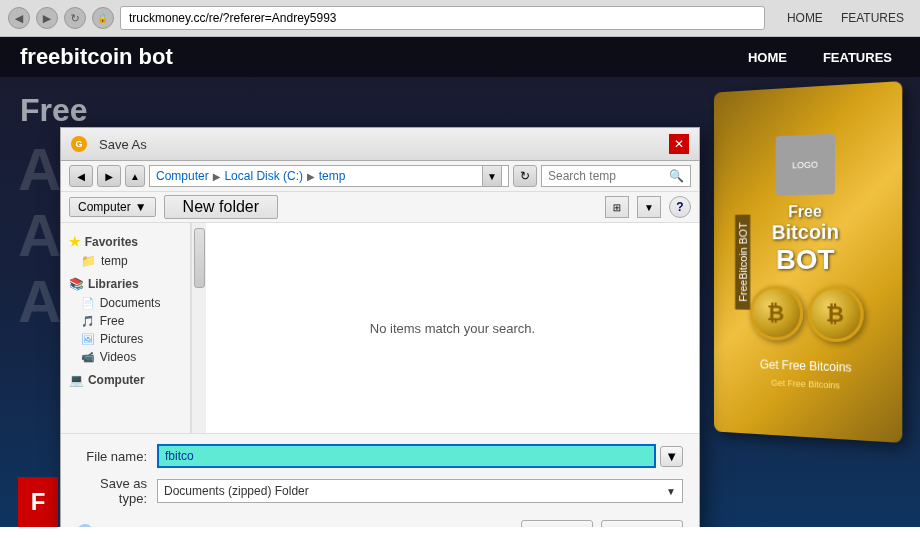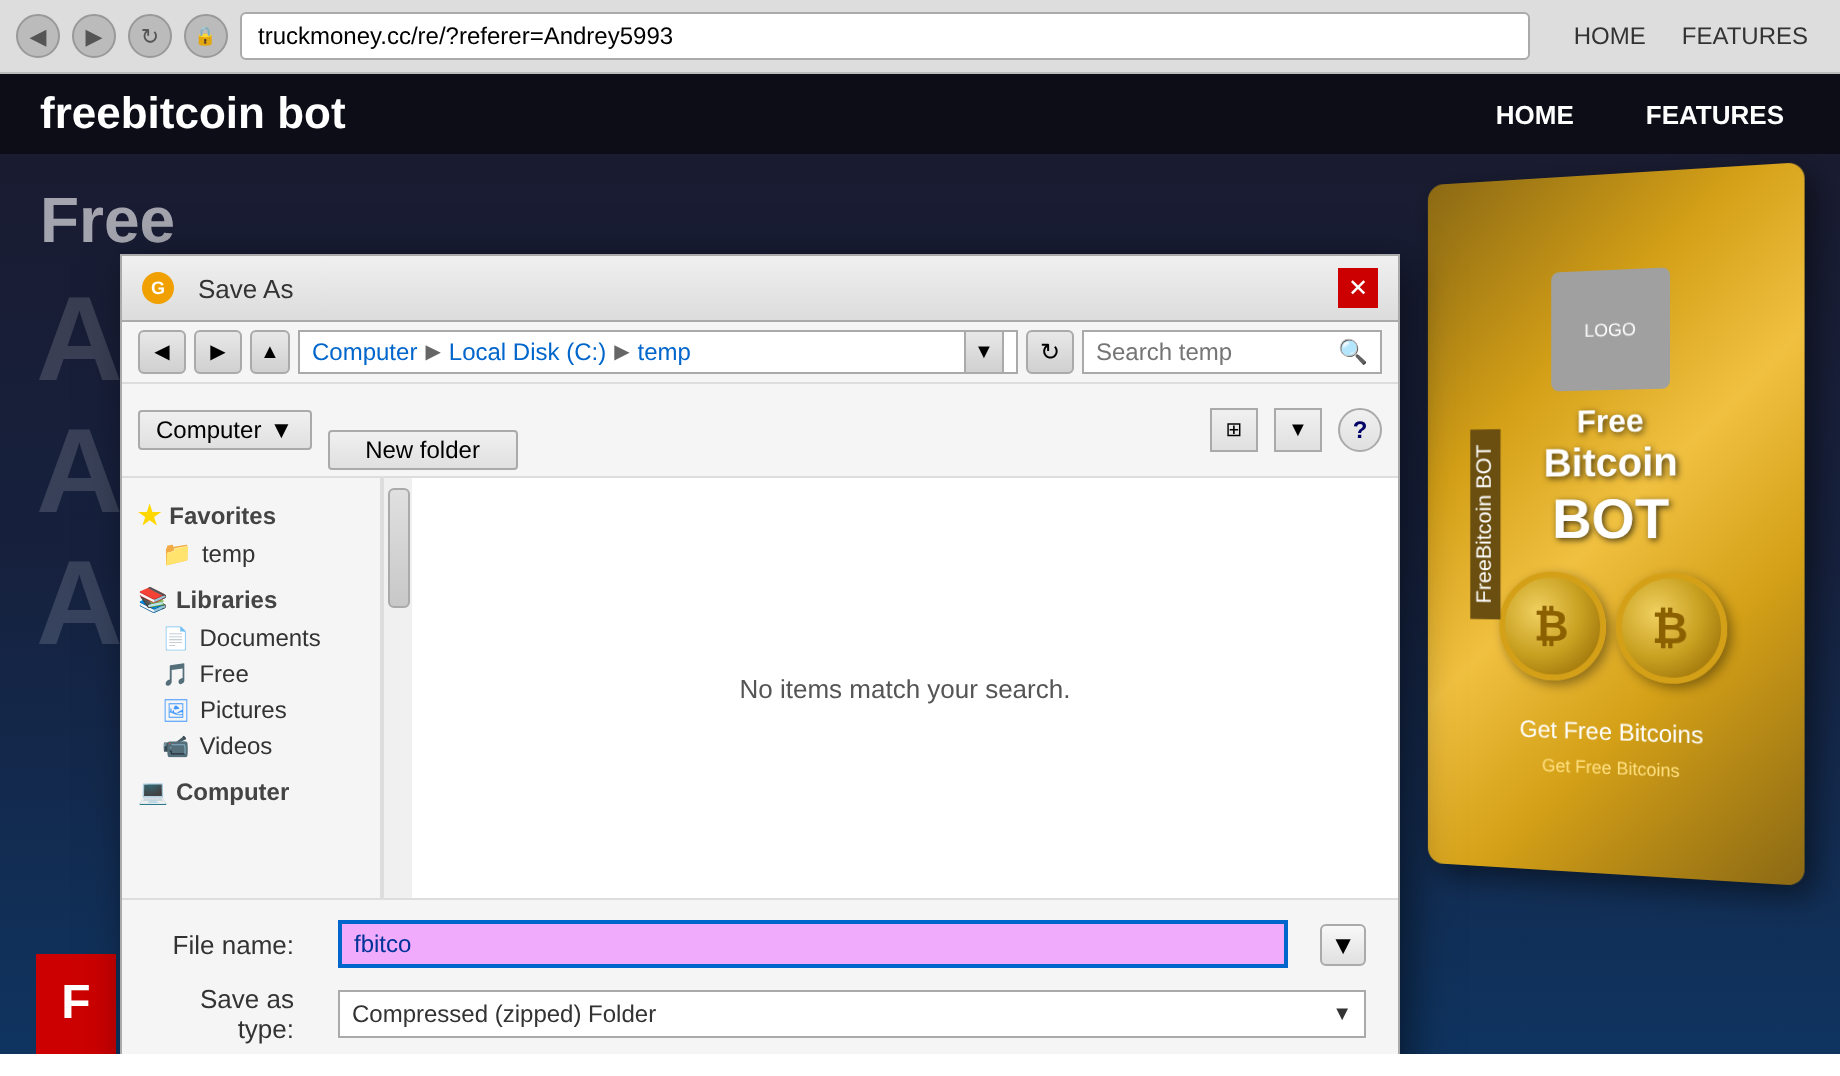--- a/index.html
+++ b/index.html
@@ -51,21 +51,21 @@
     .breadcrumb-sep { color: #666; font-size: 10px; }
     .breadcrumb-item { color: #0066cc; cursor: pointer; }
     .addr-dropdown { width: 20px; height: 22px; background: linear-gradient(180deg, #e8e8e8, #d0d0d0); border: 1px solid #aaa; cursor: pointer; display: flex; align-items: center; justify-content: center; font-size: 10px; }
     .addr-refresh { width: 24px; height: 22px; background: linear-gradient(180deg, #e8e8e8, #d0d0d0); border: 1px solid #aaa; border-radius: 3px; cursor: pointer; display: flex; align-items: center; justify-content: center; font-size: 12px; }
     .search-box { height: 22px; border: 1px solid #aaa; background: white; display: flex; align-items: center; padding: 0 6px; gap: 4px; width: 150px; }
     .search-input { border: none; outline: none; font-size: 12px; color: #aaa; width: 100%; background: transparent; }
     .search-icon-btn { color: #666; font-size: 12px; }
 
     .dialog-toolbar { background: #f5f5f5; border-bottom: 1px solid #ddd; padding: 3px 8px; display: flex; align-items: center; gap: 8px; }
     .organize-btn { padding: 2px 8px; font-size: 12px; background: linear-gradient(180deg, #f0f0f0, #e0e0e0); border: 1px solid #aaa; cursor: pointer; border-radius: 2px; display: flex; align-items: center; gap: 4px; }
-    .new-folder-btn { padding: 2px 18px; font-size: 12px; background: linear-gradient(180deg, #f0f0f0, #e0e0e0); border: 1px solid #aaa; cursor: pointer; border-radius: 2px; margin-top: 20px; }
+    .new-folder-btn { padding: 2px 18px; font-size: 16px; background: linear-gradient(180deg, #f0f0f0, #e0e0e0); border: 1px solid #aaa; cursor: pointer; border-radius: 2px; }
     .toolbar-spacer { flex: 1; }
     .view-btn { width: 24px; height: 22px; border: 1px solid #aaa; background: linear-gradient(180deg, #f0f0f0, #e0e0e0); cursor: pointer; display: flex; align-items: center; justify-content: center; font-size: 10px; }
     .help-btn { width: 22px; height: 22px; border: 1px solid #aaa; background: linear-gradient(180deg, #f0f0f0, #e0e0e0); border-radius: 50%; cursor: pointer; display: flex; align-items: center; justify-content: center; font-size: 12px; font-weight: bold; color: #006; }
 
     .dialog-body { display: flex; height: 210px; }
     .sidebar-nav { width: 130px; background: #f5f5f5; border-right: 1px solid #ddd; padding: 8px 0; overflow-y: auto; }
     .sidebar-section { margin-bottom: 4px; }
     .sidebar-header { display: flex; align-items: center; gap: 4px; padding: 3px 8px; font-size: 12px; color: #444; font-weight: bold; cursor: pointer; }
     .sidebar-item { display: flex; align-items: center; gap: 5px; padding: 2px 8px 2px 20px; font-size: 12px; color: #333; cursor: pointer; }
     .star-icon { color: #FFD700; font-size: 13px; }
@@ -79,23 +79,23 @@
     
     
     .nav-scrollbar { width: 15px; background: #f0f0f0; border-left: 1px solid #ddd; display: flex; flex-direction: column; align-items: center; }
     .scroll-track { flex: 1; background: #f0f0f0; width: 100%; position: relative; }
     .scroll-thumb { position: absolute; top: 5px; width: 11px; left: 2px; height: 60px; background: linear-gradient(180deg, #e0e0e0, #c8c8c8); border: 1px solid #aaa; border-radius: 3px; }
 
     .main-content { flex: 1; background: white; display: flex; align-items: center; justify-content: center; }
     .no-items-text { color: #555; font-size: 13px; }
 
     .dialog-footer { background: #f5f5f5; border-top: 1px solid #ddd; padding: 10px 16px; }
-    .footer-row { display: flex; align-items: center; margin-bottom: 8px; gap: 12px; }
+    .footer-row { display: flex; align-items: center; margin-bottom: 8px; }
     .footer-label { width: 80px; font-size: 13px; color: #333; text-align: right; padding-right: 10px; }
-    .footer-input { flex: 1; height: 24px; border: 2px solid #0066cc; background: #f0abfc; padding: 0 6px; font-size: 12px; color: #003399; }
+    .footer-input { flex: 1; height: 24px; border: 2px solid #0066cc; background: #5eead4; padding: 0 6px; font-size: 12px; color: #003399; }
     .footer-dropdown { flex: 1; height: 24px; border: 1px solid #aaa; background: white; padding: 0 6px; font-size: 12px; color: #333; display: flex; align-items: center; justify-content: space-between; cursor: pointer; }
     .dropdown-arrow { font-size: 10px; }
     .footer-buttons { display: flex; justify-content: flex-end; gap: 8px; padding-top: 6px; }
     .footer-btn { padding: 4px 20px; font-size: 13px; background: linear-gradient(180deg, #f8f8f8, #e0e0e0); border: 1px solid #aaa; cursor: pointer; border-radius: 3px; }
     
     .hide-folders-row { display: flex; align-items: center; gap: 6px; padding: 4px 0 0 0; }
     .hide-folders-icon { width: 16px; height: 16px; background: #aaccee; border-radius: 50%; display: flex; align-items: center; justify-content: center; font-size: 10px; color: white; }
 
     
     .bg-letters { position: absolute; left: 18px; top: 100px; color: rgba(255,255,255,0.15); font-size: 60px; font-weight: bold; line-height: 1.1; }
@@ -255,21 +255,21 @@
 
     <div class="dialog-footer">
       <div class="footer-row">
         <div class="footer-label">File name:</div>
         <input class="footer-input" type="text" value="fbitco" style="">
         <button class="footer-btn" style="margin-left:4px;padding:2px 4px;">▼</button>
       </div>
       <div class="footer-row">
         <div class="footer-label">Save as type:</div>
         <div class="footer-dropdown">
-          <span>Compressed (zipped) Folder</span>
+          <span>Documents (zipped) Folder</span>
           <span class="dropdown-arrow">▼</span>
         </div>
       </div>
       <div style="display:flex;justify-content:space-between;align-items:center;margin-top:4px;">
         <div class="hide-folders-row">
           <div class="hide-folders-icon">⬆</div>
           <span>Hide Folders</span>
         </div>
         <div class="footer-buttons">
           <button class="footer-btn">Save</button>

